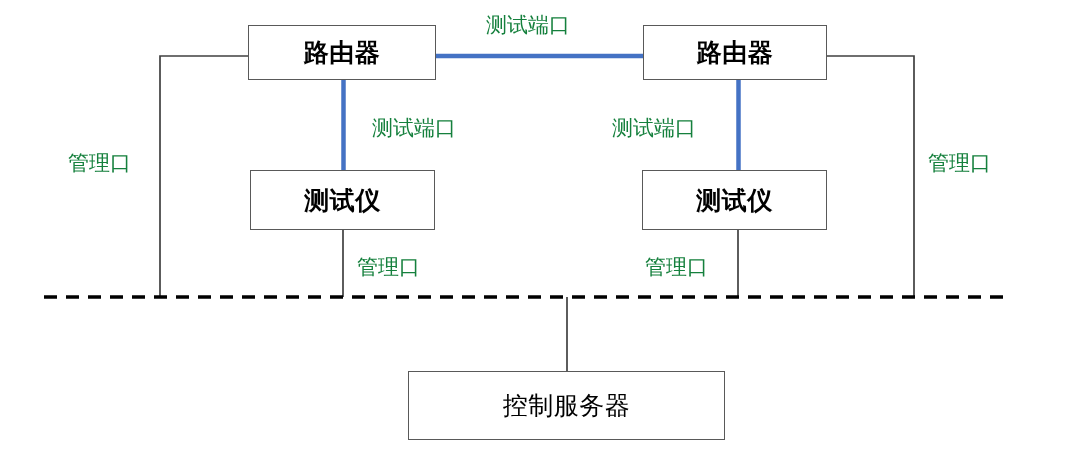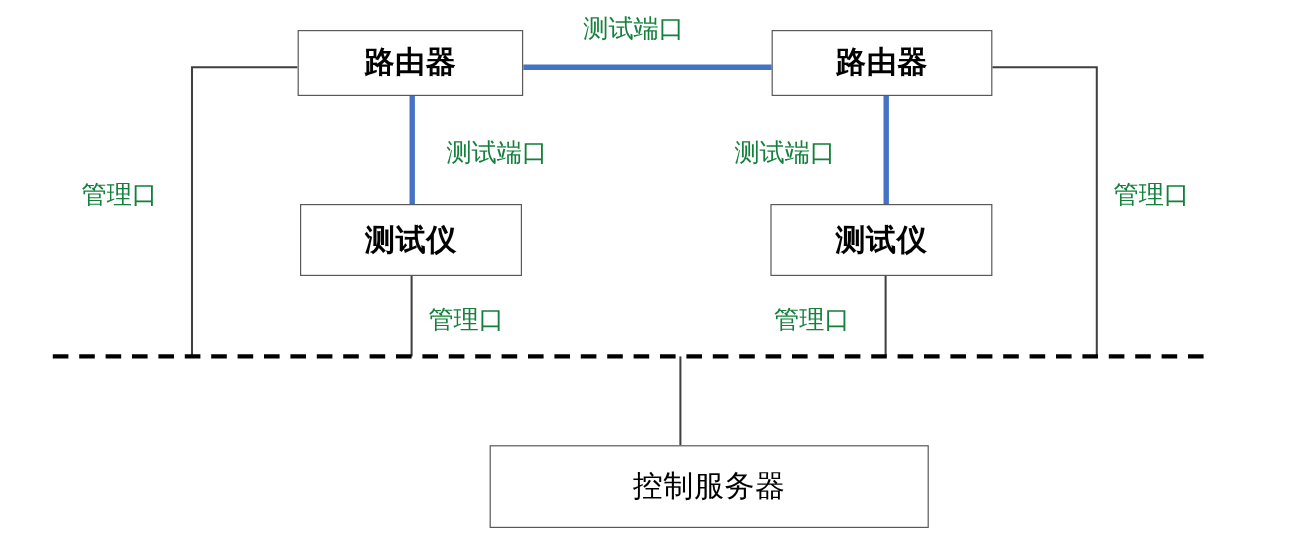--- a/index.html
+++ b/index.html
@@ -88,21 +88,21 @@
   </div>
 
   <div class="node-box" style="left:250px; top:170px; width:185px; height:60px;">
     <span class="node-label bold">测试仪</span>
   </div>
 
   <div class="node-box" style="left:642px; top:170px; width:185px; height:60px;">
     <span class="node-label bold">测试仪</span>
   </div>
 
-  <div class="node-box" style="left:408px; top:371px; width:366px; height:69px;">
+  <div class="node-box" style="left:408px; top:371px; width:317px; height:69px;">
     <span class="node-label">控制服务器</span>
   </div>
 
   <div class="edge-label" style="left:486px; top:14px;">测试端口</div>
 
   <div class="edge-label" style="left:372px; top:117px;">测试端口</div>
 
   <div class="edge-label" style="left:612px; top:117px;">测试端口</div>
 
   <div class="edge-label" style="left:68px; top:152px;">管理口</div>

